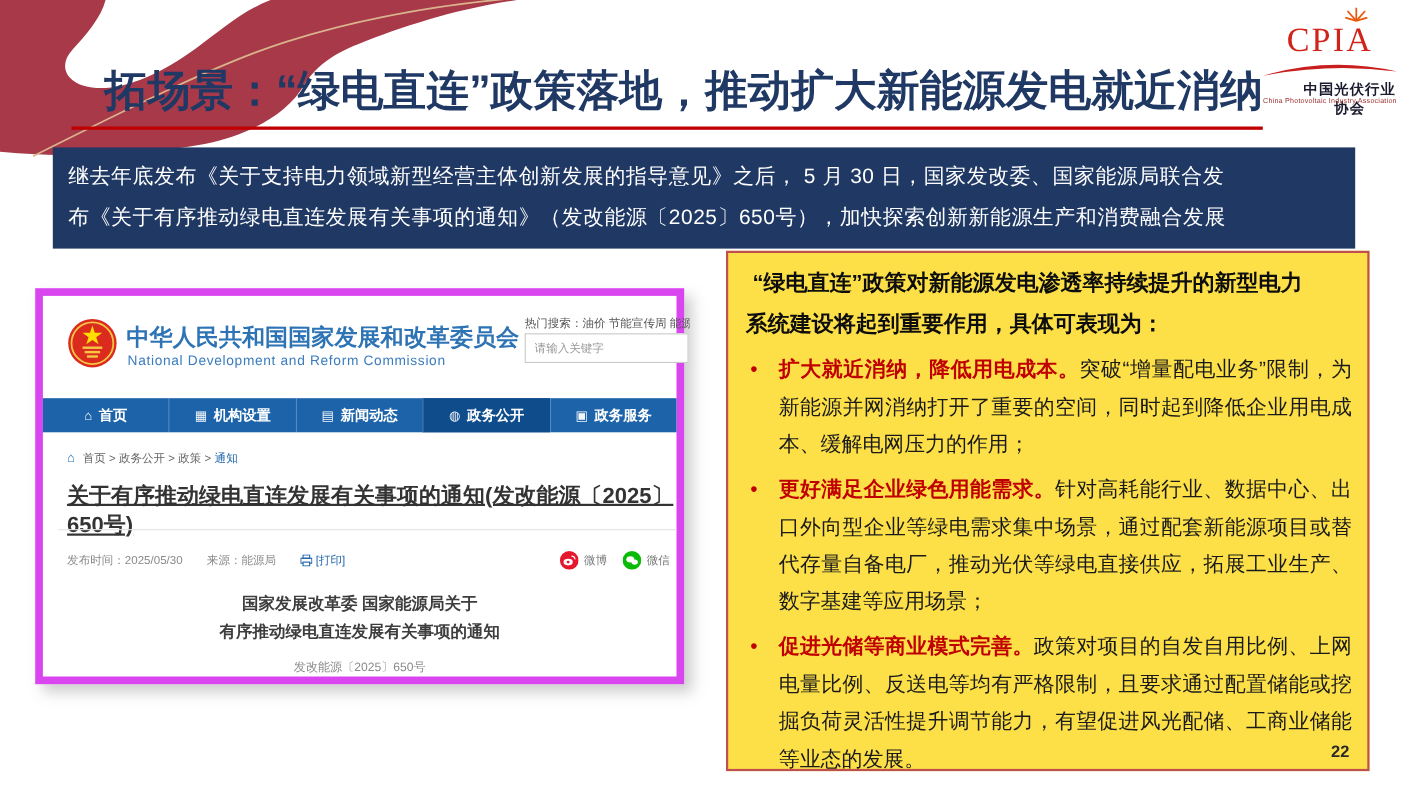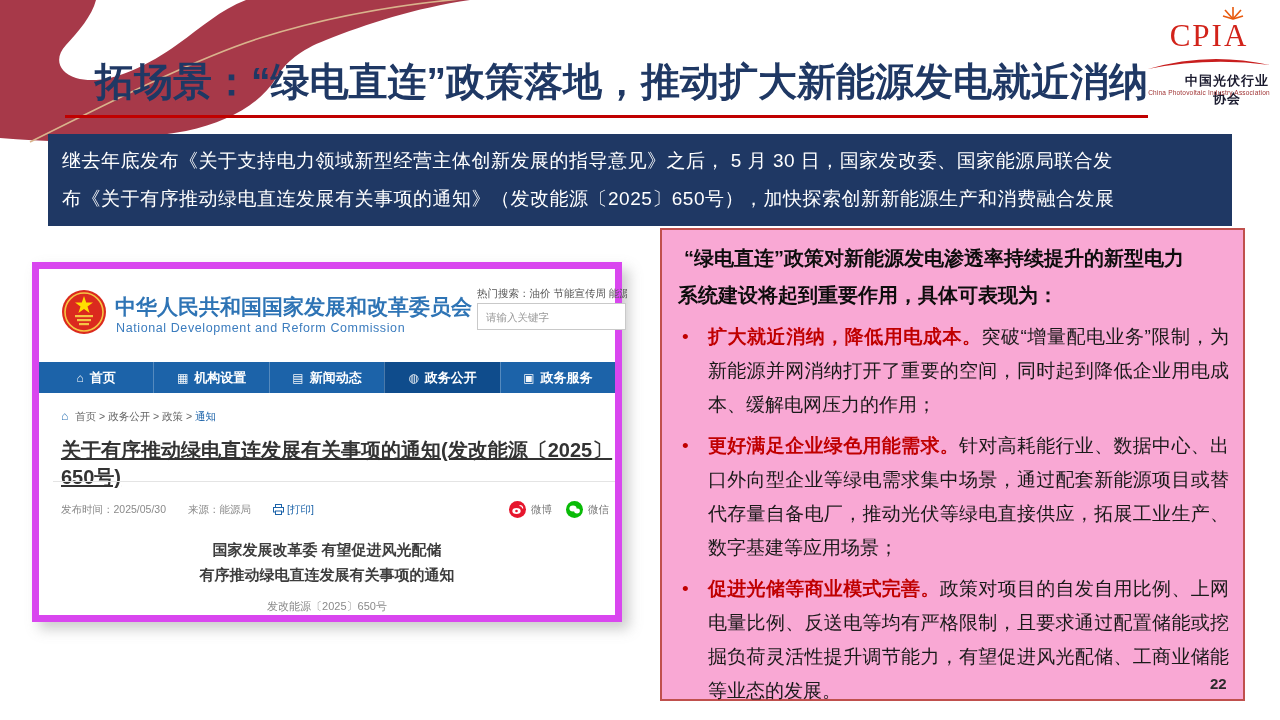--- a/index.html
+++ b/index.html
@@ -56,21 +56,21 @@
   .meta .print { color:#1C63A9; cursor:pointer; display:flex; align-items:center; }
   .meta .print svg { margin-right:3px; }
   .meta .spacer { flex:1; }
   .share { display:flex; align-items:center; margin-left:14px; cursor:pointer; color:#777; }
   .share svg { margin-right:5px; }
   .docbox { position:absolute; left:0; top:268px; width:100%; text-align:center; }
   .doc-line { font-size:15px; font-weight:bold; color:#3d3d3d; line-height:25px; }
   .doc-num { margin-top:12px; font-size:11px; color:#8a8a8a; }
 
   
-  .panel { position:absolute; left:660px; top:228px; width:585px; height:473px; background:#f9a8d4;
+  .panel { position:absolute; left:660px; top:228px; width:585px; height:473px; background:#fde047;
            border:2px solid #C0504D; padding:10px 14px 8px 16px; }
   .panel .intro { font-size:20px; font-weight:bold; color:#0d0d0d; line-height:37px; white-space:nowrap; }
   .panel .intro.first { text-indent:6px; }
   .bullets { list-style:none; margin-top:6px; }
   .bullets li { position:relative; padding-left:30px; font-size:19px; line-height:34px; color:#1a1a1a;
                 margin-bottom:7px; text-align:justify; }
   .bullets li::before { content:"•"; position:absolute; left:4px; top:0; color:#C00000; font-size:19px; }
   .bullets .lead { color:#C00000; font-weight:bold;margin-top:36px; }
 
   .page-num { position:absolute; left:1210px; top:675px; font-size:15px; font-weight:bold; color:#2b2b2b; }
@@ -184,21 +184,21 @@
         <svg width="17" height="17" viewBox="0 0 17 17">
           <circle cx="8.5" cy="8.5" r="8.5" fill="#09BB07"></circle>
           <ellipse cx="7" cy="7.5" rx="3.6" ry="2.9" fill="#fff"></ellipse>
           <ellipse cx="11" cy="10" rx="2.9" ry="2.4" fill="#fff"></ellipse>
         </svg>
         <span>微信</span>
       </span>
     </div>
 
     <div class="docbox">
-      <div class="doc-line">国家发展改革委 有望促进风光配储</div>
+      <div class="doc-line">国家发展改革委 国家能源局关于</div>
       <div class="doc-line">有序推动绿电直连发展有关事项的通知</div>
       <div class="doc-num">发改能源〔2025〕650号</div>
     </div>
   </div>
 
   <div class="panel">
     <div class="intro first">“绿电直连”政策对新能源发电渗透率持续提升的新型电力</div>
     <div class="intro">系统建设将起到重要作用，具体可表现为：</div>
     <ul class="bullets">
       <li>

